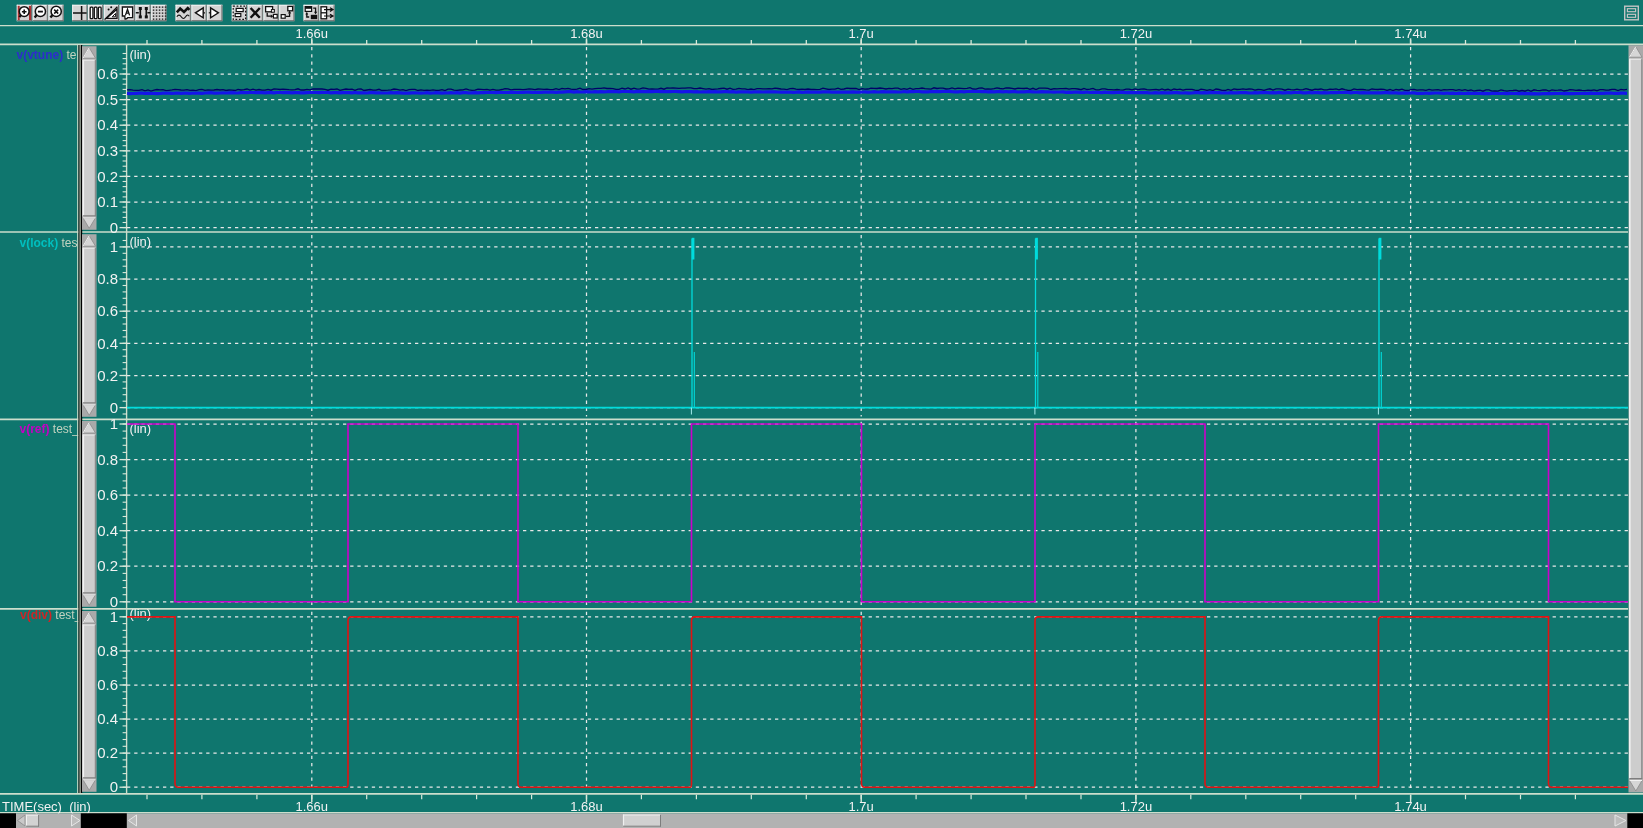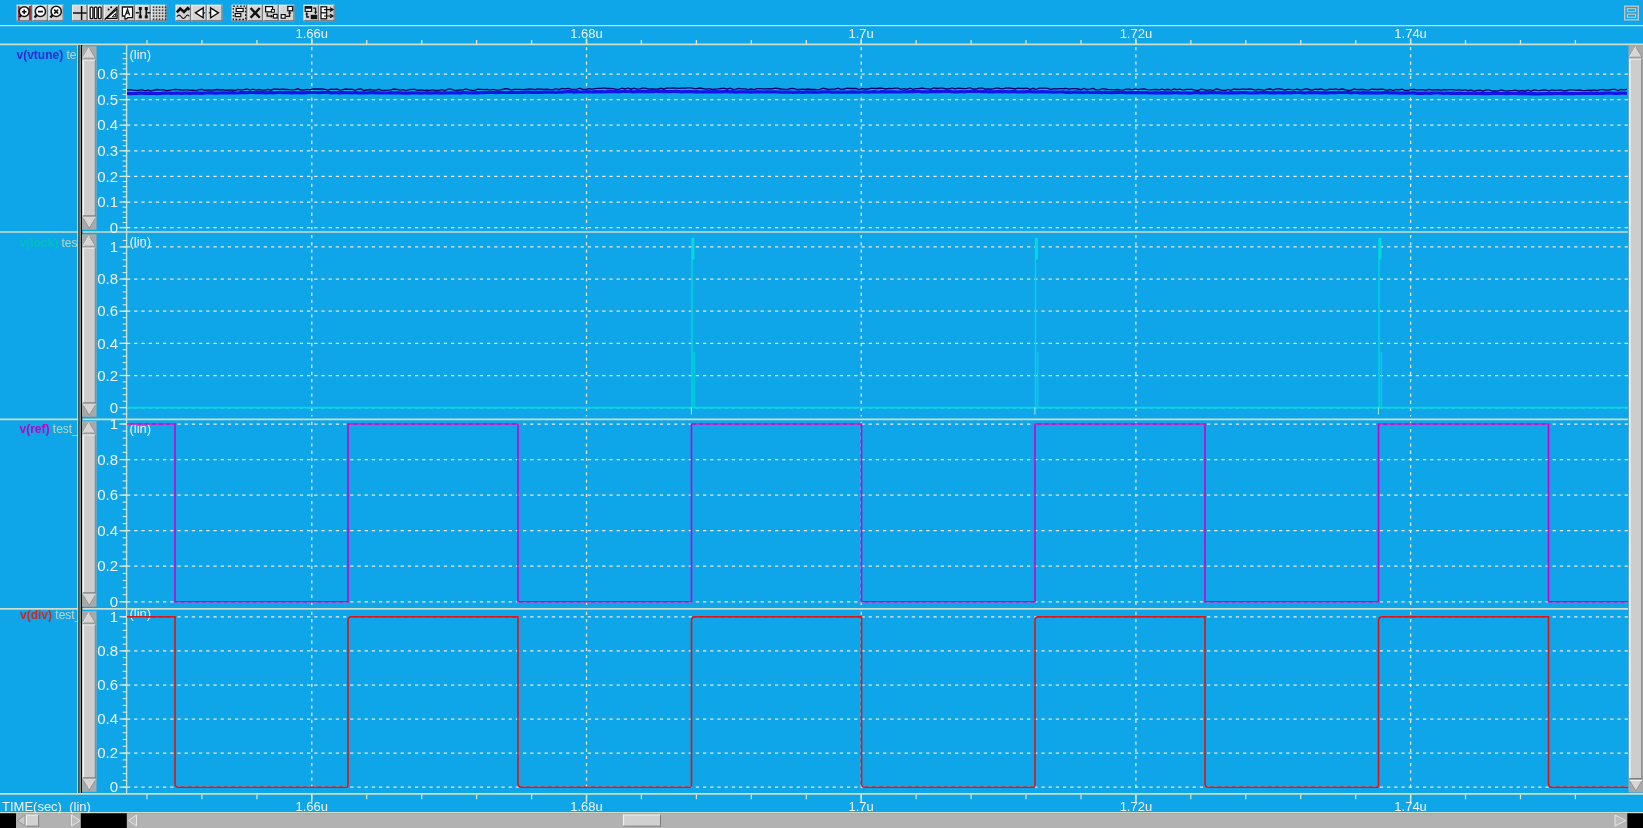--- a/index.html
+++ b/index.html
@@ -1,14 +1,14 @@
 <!DOCTYPE html>
 <html><head><meta charset="utf-8"><title>waves</title><style>
 html,body{margin:0;padding:0;background:#000;}
-#root{position:relative;width:1643px;height:828px;background:#0ea5e9;overflow:hidden;}
+#root{position:relative;width:1643px;height:828px;background:#0f766e;overflow:hidden;}
 svg{position:absolute;left:0;top:0;}
 text{font-family:"Liberation Sans",sans-serif;}
 </style></head><body>
 <div id="root">
 <svg width="1643" height="828">
 <line x1="0.0" y1="25.6" x2="1643.0" y2="25.6" stroke="#ccdecc" stroke-width="1.2"></line>
 <line x1="0.0" y1="44.3" x2="1643.0" y2="44.3" stroke="#ccdecc" stroke-width="1.8"></line>
 <line x1="0.0" y1="232.0" x2="1628.0" y2="232.0" stroke="#ccdecc" stroke-width="1.7"></line>
 <line x1="0.0" y1="419.3" x2="1628.0" y2="419.3" stroke="#ccdecc" stroke-width="1.7"></line>
 <line x1="0.0" y1="608.9" x2="1628.0" y2="608.9" stroke="#ccdecc" stroke-width="1.7"></line>

